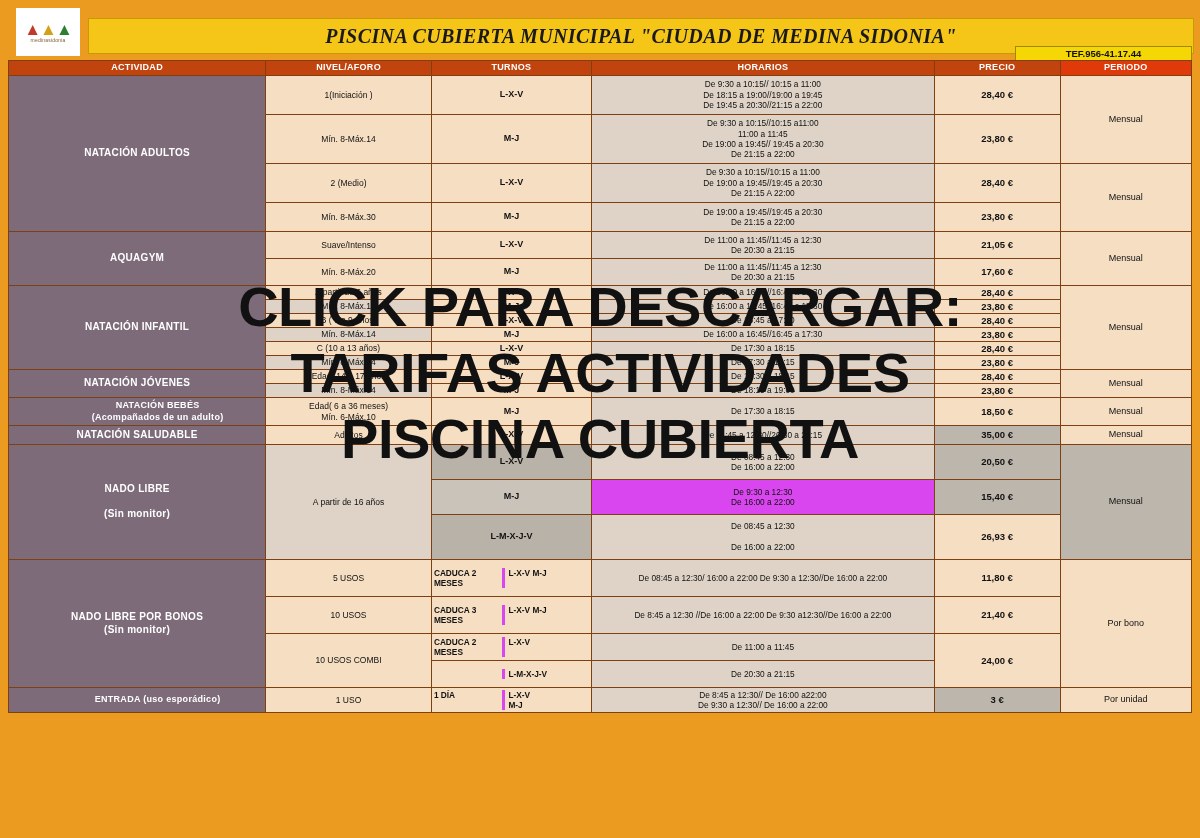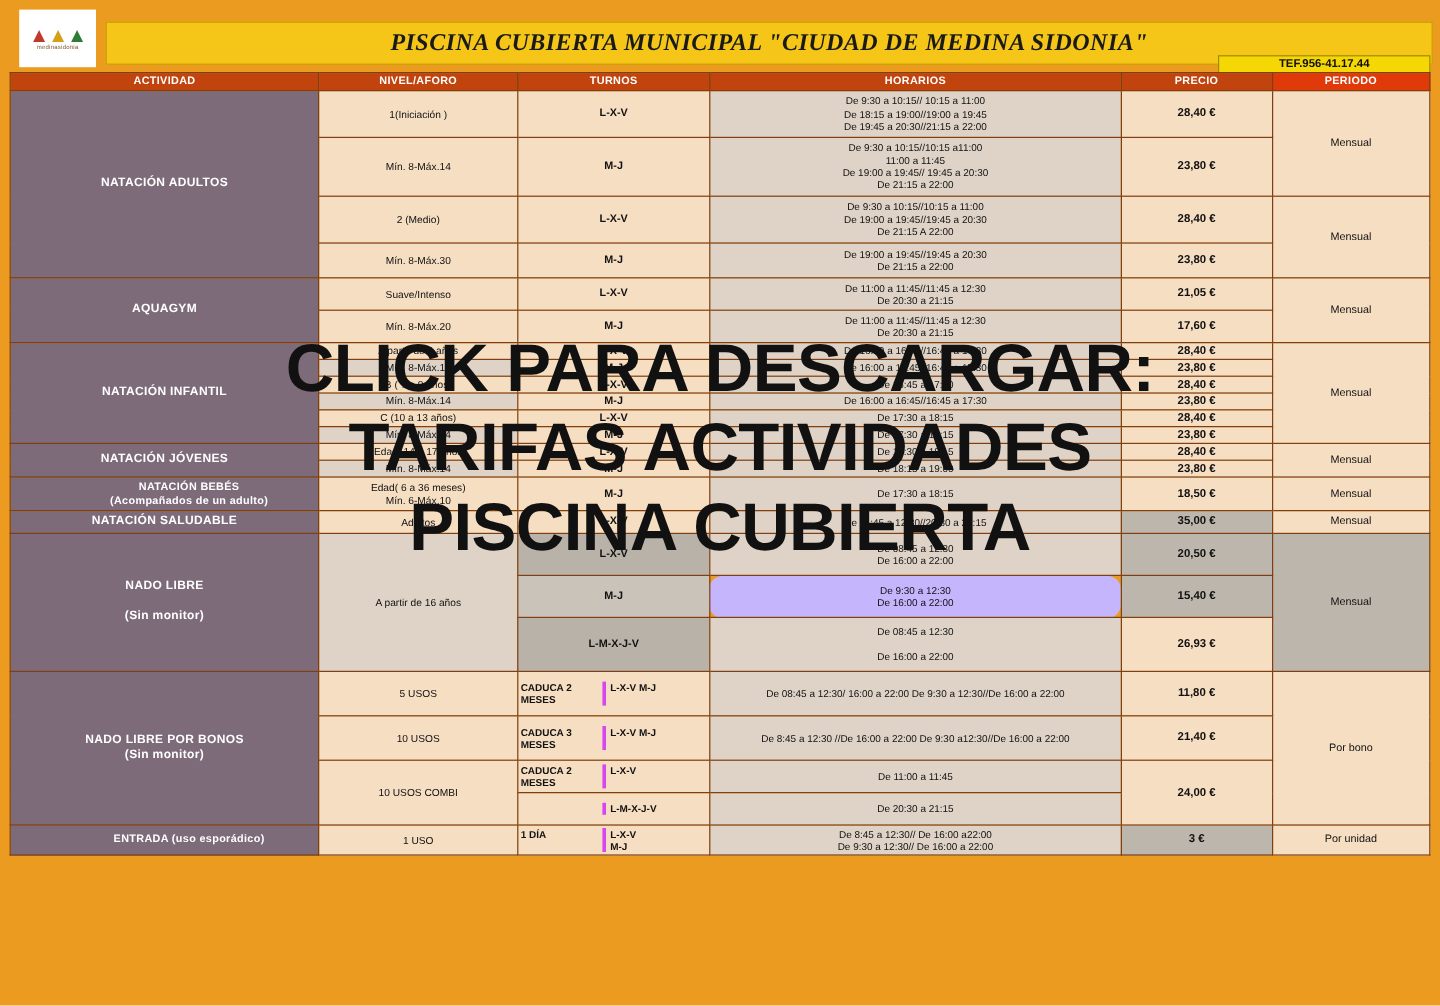--- a/index.html
+++ b/index.html
@@ -132,21 +132,21 @@
     font-weight: bold;
   }
   td.turno.grey { background: #b9b2a8; }
   td.turno.grey2 { background: #c9c3ba; }
   td.horario {
     background: #ded3c6;
     text-align: left;
     font-size: 8.3px;
     padding-left: 4px;
   }
-  td.horario.lt { background: #c4b5fd; border-radius: 11px; }
+  td.horario.lt { background: #d946ef; }
   td.precio {
     background: #f6dec2;
     font-size: 9.5px;
     font-weight: bold;
   }
   td.precio.grey { background: #bdb6ac; }
   td.periodo {
     background: #f6dec2;
     font-size: 9px;
   }

